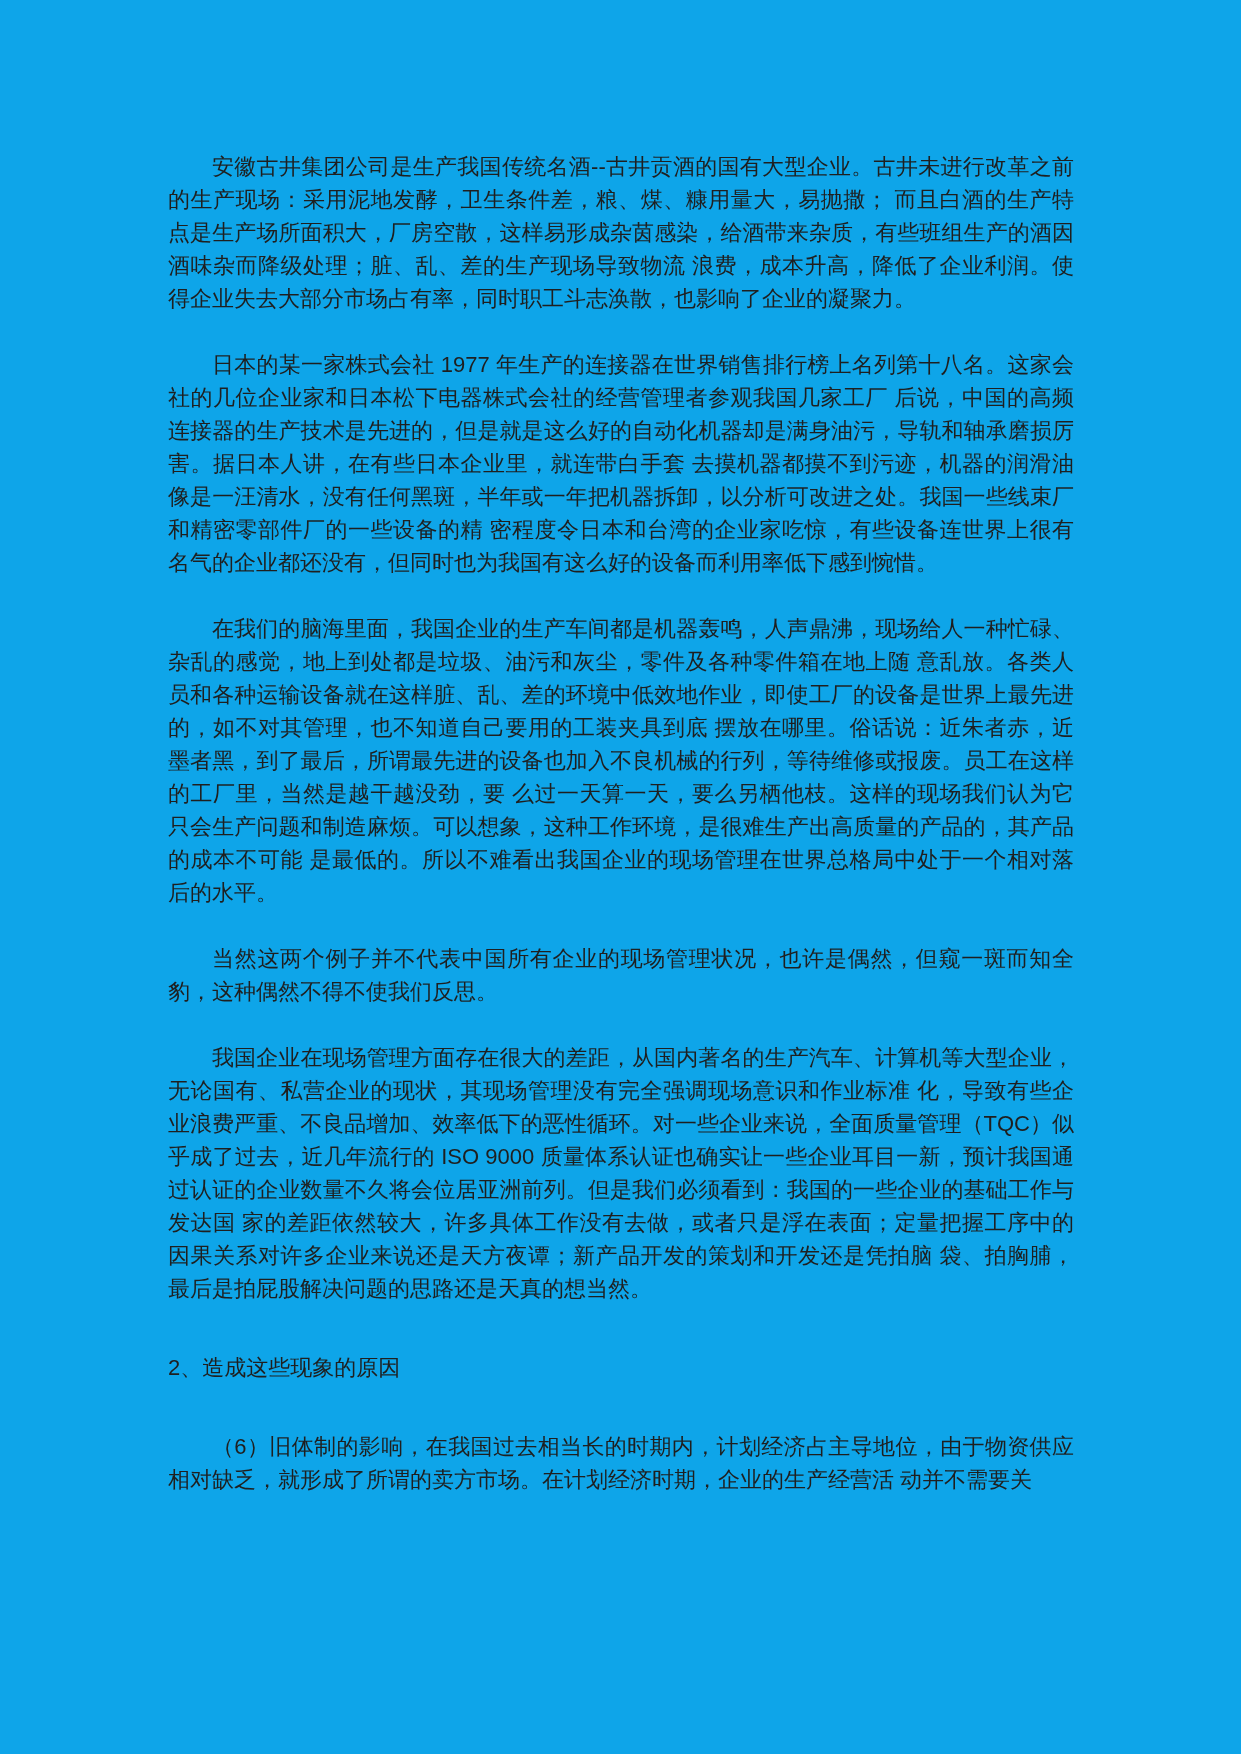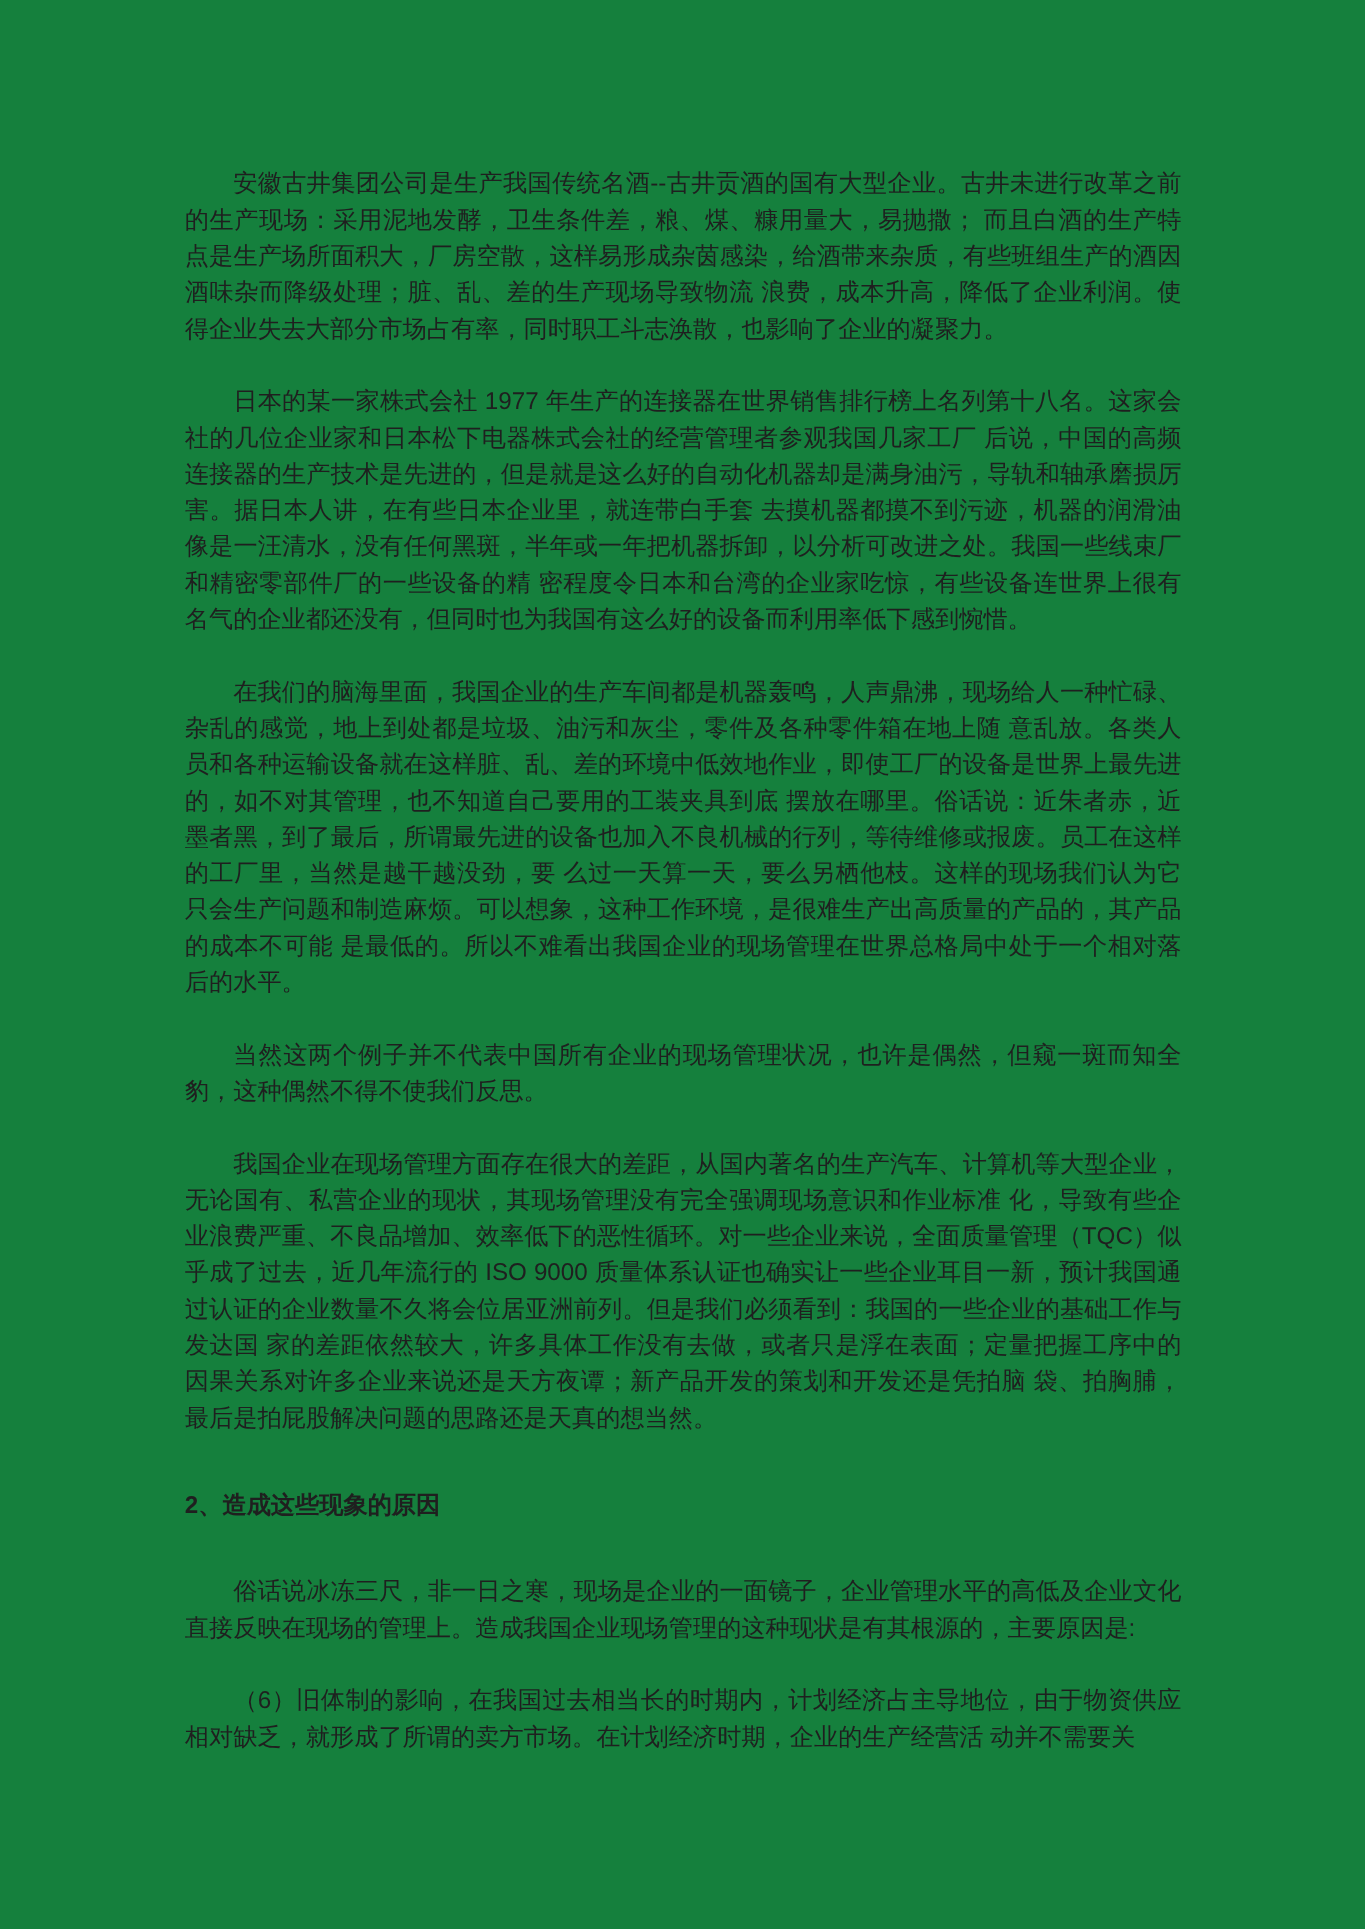--- a/index.html
+++ b/index.html
@@ -4,21 +4,21 @@
 <style>
   html, body {
     margin: 0;
     padding: 0;
     background: #ffffff;
   }
   .page {
     position: relative;
     width: 1241px;
     height: 1754px;
-    background: #15803d;
+    background: #0ea5e9;
     overflow: hidden;
   }
   .content {
     position: absolute;
     left: 168px;
     top: 150px;
     width: 906px;
     
     font-family: "Liberation Sans", "DejaVu Sans", sans-serif;
     font-size: 22px;
@@ -26,32 +26,31 @@
     color: #1f1f1f;
     text-align: justify;
     text-justify: inter-ideograph;
   }
   .para {
     margin: 0 0 33px 0;
     text-indent: 2em;
   }
   .heading {
     font-size: 22px;
-    font-weight: bold;
+    font-weight: normal;
     text-indent: 0;
     margin: 46px 0 46px 0;
   }
 </style>
 </head>
 <body>
 
 <div class="page">
   <div class="content">
     <p class="para">安徽古井集团公司是生产我国传统名酒--古井贡酒的国有大型企业。古井未进行改革之前的生产现场：采用泥地发酵，卫生条件差，粮、煤、糠用量大，易抛撒； 而且白酒的生产特点是生产场所面积大，厂房空散，这样易形成杂茵感染，给酒带来杂质，有些班组生产的酒因酒味杂而降级处理；脏、乱、差的生产现场导致物流 浪费，成本升高，降低了企业利润。使得企业失去大部分市场占有率，同时职工斗志涣散，也影响了企业的凝聚力。</p>
     <p class="para">日本的某一家株式会社 1977 年生产的连接器在世界销售排行榜上名列第十八名。这家会社的几位企业家和日本松下电器株式会社的经营管理者参观我国几家工厂 后说，中国的高频连接器的生产技术是先进的，但是就是这么好的自动化机器却是满身油污，导轨和轴承磨损厉害。据日本人讲，在有些日本企业里，就连带白手套 去摸机器都摸不到污迹，机器的润滑油像是一汪清水，没有任何黑斑，半年或一年把机器拆卸，以分析可改进之处。我国一些线束厂和精密零部件厂的一些设备的精 密程度令日本和台湾的企业家吃惊，有些设备连世界上很有名气的企业都还没有，但同时也为我国有这么好的设备而利用率低下感到惋惜。</p>
     <p class="para">在我们的脑海里面，我国企业的生产车间都是机器轰鸣，人声鼎沸，现场给人一种忙碌、杂乱的感觉，地上到处都是垃圾、油污和灰尘，零件及各种零件箱在地上随 意乱放。各类人员和各种运输设备就在这样脏、乱、差的环境中低效地作业，即使工厂的设备是世界上最先进的，如不对其管理，也不知道自己要用的工装夹具到底 摆放在哪里。俗话说：近朱者赤，近墨者黑，到了最后，所谓最先进的设备也加入不良机械的行列，等待维修或报废。员工在这样的工厂里，当然是越干越没劲，要 么过一天算一天，要么另栖他枝。这样的现场我们认为它只会生产问题和制造麻烦。可以想象，这种工作环境，是很难生产出高质量的产品的，其产品的成本不可能 是最低的。所以不难看出我国企业的现场管理在世界总格局中处于一个相对落后的水平。</p>
     <p class="para">当然这两个例子并不代表中国所有企业的现场管理状况，也许是偶然，但窥一斑而知全豹，这种偶然不得不使我们反思。</p>
     <p class="para">我国企业在现场管理方面存在很大的差距，从国内著名的生产汽车、计算机等大型企业，无论国有、私营企业的现状，其现场管理没有完全强调现场意识和作业标准 化，导致有些企业浪费严重、不良品增加、效率低下的恶性循环。对一些企业来说，全面质量管理（TQC）似乎成了过去，近几年流行的 ISO 9000 质量体系认证也确实让一些企业耳目一新，预计我国通过认证的企业数量不久将会位居亚洲前列。但是我们必须看到：我国的一些企业的基础工作与发达国 家的差距依然较大，许多具体工作没有去做，或者只是浮在表面；定量把握工序中的因果关系对许多企业来说还是天方夜谭；新产品开发的策划和开发还是凭拍脑 袋、拍胸脯，最后是拍屁股解决问题的思路还是天真的想当然。</p>
     <h2 class="heading">2、造成这些现象的原因</h2>
-    <p class="para">俗话说冰冻三尺，非一日之寒，现场是企业的一面镜子，企业管理水平的高低及企业文化直接反映在现场的管理上。造成我国企业现场管理的这种现状是有其根源的，主要原因是:</p>
     <p class="para">（6）旧体制的影响，在我国过去相当长的时期内，计划经济占主导地位，由于物资供应相对缺乏，就形成了所谓的卖方市场。在计划经济时期，企业的生产经营活 动并不需要关</p>
   </div>
 </div>
 
 </body></html>

